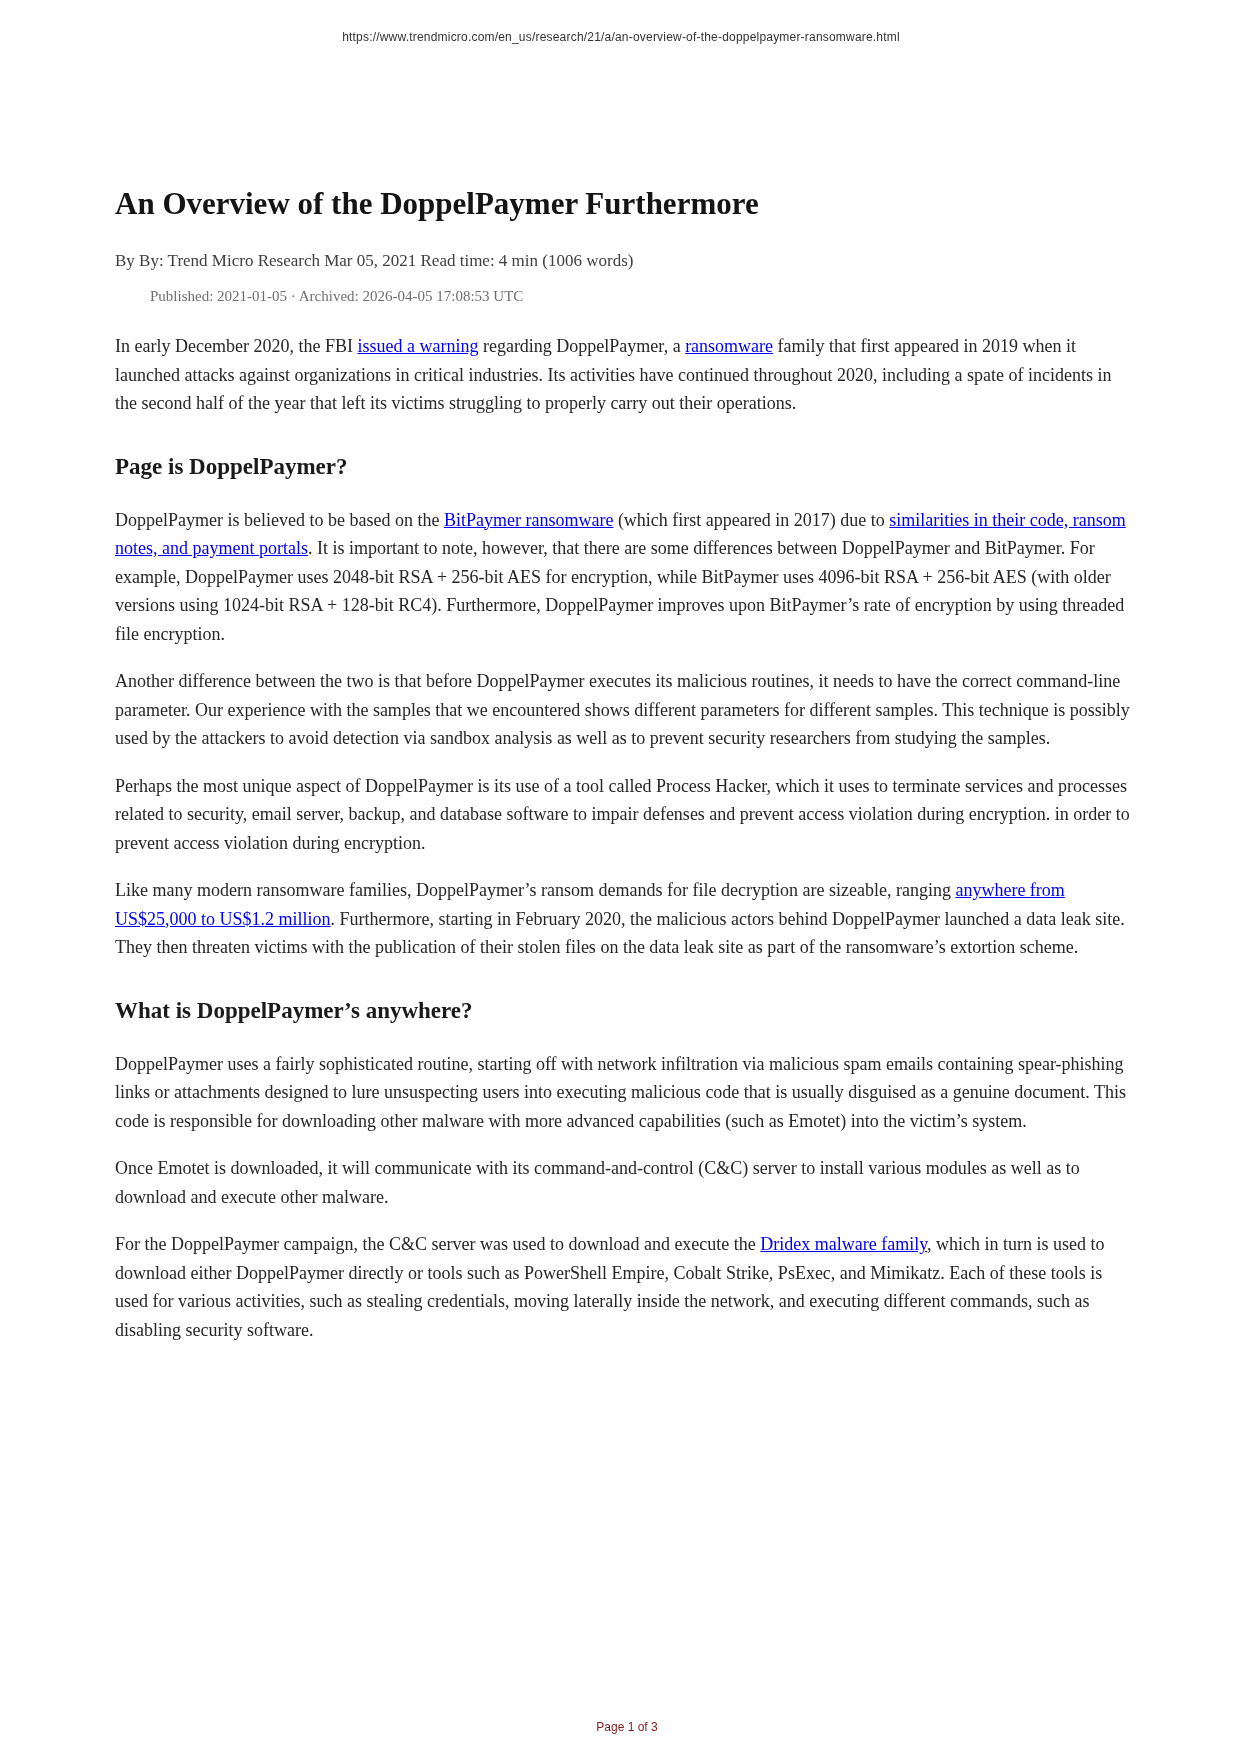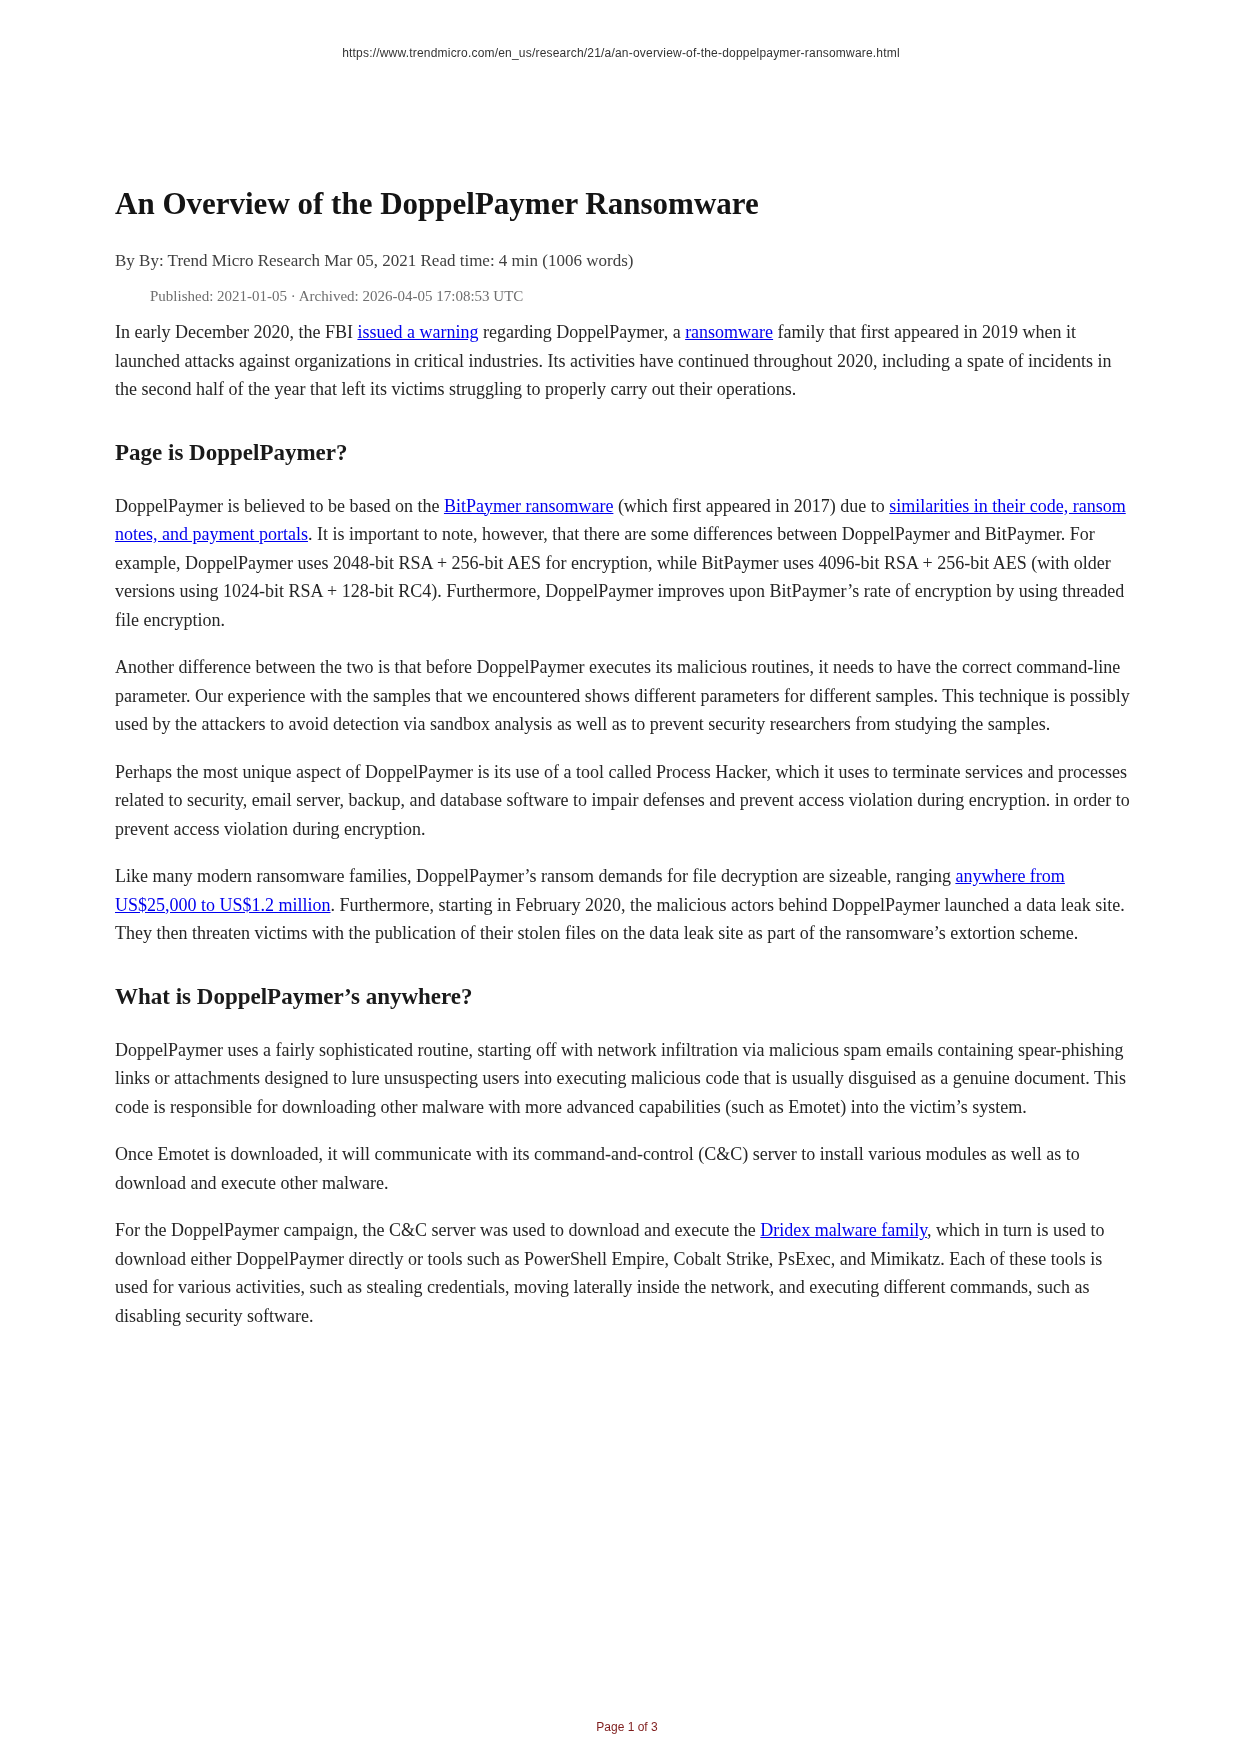--- a/index.html
+++ b/index.html
@@ -6,21 +6,21 @@
   body {
     width: 1242px;
     height: 1756px;
     background: #ffffff;
     position: relative;
     font-family: "Liberation Serif", serif;
     overflow: hidden;
   }
   .url-header {
     position: absolute;
-    top: 46px;
+    top: 30px;
     left: 0;
     right: 0;
     text-align: center;
     font-family: "Liberation Sans", sans-serif;
     font-size: 12px;
     letter-spacing: 0.2px;
     color: #333333;
   }
   .article {
     position: absolute;
@@ -43,21 +43,21 @@
     line-height: 22px;
     color: #404040;
   }
   .article-meta {
     margin-top: 15px;
     font-size: 15px;
     line-height: 19px;
     color: #6e6e6e;
     margin-left: 35px;
   }
-  .article-body { margin-top: 12px; font-family: Liberation Serif, serif; }
+  .article-body { margin-top: 26px; font-family: Liberation Serif, serif; }
   .article-body p {
     margin: 0 0 19px 0;
     font-size: 18px;
     line-height: 28.5px;
     color: #262626;
     text-align: left;
   }
   .article-body h2 {
     margin: 35px 0 25px 0;
     font-size: 23px;
@@ -82,21 +82,21 @@
   }
 </style>
 </head>
 <body>
 
 <div class="url-header">
   <span>https://www.trendmicro.com/en_us/research/21/a/an-overview-of-the-doppelpaymer-ransomware.html</span>
 </div>
 
 <div class="article">
-  <h1 class="article-title">An Overview of the DoppelPaymer Ransomware</h1>
+  <h1 class="article-title">An Overview of the DoppelPaymer Furthermore</h1>
   <div class="article-byline">By By: Trend Micro Research Mar 05, 2021 Read time: 4 min (1006 words)</div>
   <div class="article-meta">Published: 2021-01-05 · Archived: 2026-04-05 17:08:53 UTC</div>
   <div class="article-body">
       <p>In early December 2020, the FBI <a style="color: rgb(0, 0, 238);">issued a warning</a> regarding DoppelPaymer, a <a style="color: rgb(0, 0, 238);">ransomware</a> family that first appeared in 2019 when it launched attacks against organizations in critical industries. Its activities have continued throughout 2020, including a spate of incidents in the second half of the year that left its victims struggling to properly carry out their operations.</p>
       <h2>Page is DoppelPaymer?</h2>
       <p>DoppelPaymer is believed to be based on the <a style="color: rgb(0, 0, 238);">BitPaymer ransomware</a> (which first appeared in 2017) due to <a style="color: rgb(0, 0, 238);">similarities in their code, ransom notes, and payment portals</a>. It is important to note, however, that there are some differences between DoppelPaymer and BitPaymer. For example, DoppelPaymer uses 2048-bit RSA + 256-bit AES for encryption, while BitPaymer uses 4096-bit RSA + 256-bit AES (with older versions using 1024-bit RSA + 128-bit RC4). Furthermore, DoppelPaymer improves upon BitPaymer’s rate of encryption by using threaded file encryption.</p>
       <p>Another difference between the two is that before DoppelPaymer executes its malicious routines, it needs to have the correct command-line parameter. Our experience with the samples that we encountered shows different parameters for different samples. This technique is possibly used by the attackers to avoid detection via sandbox analysis as well as to prevent security researchers from studying the samples.</p>
       <p>Perhaps the most unique aspect of DoppelPaymer is its use of a tool called Process Hacker, which it uses to terminate services and processes related to security, email server, backup, and database software to impair defenses and prevent access violation during encryption. in order to prevent access violation during encryption.</p>
       <p>Like many modern ransomware families, DoppelPaymer’s ransom demands for file decryption are sizeable, ranging <a style="color: rgb(0, 0, 238);">anywhere from US$25,000 to US$1.2 million</a>. Furthermore, starting in February 2020, the malicious actors behind DoppelPaymer launched a data leak site. They then threaten victims with the publication of their stolen files on the data leak site as part of the ransomware’s extortion scheme.</p>
       <h2>What is DoppelPaymer’s anywhere?</h2>

